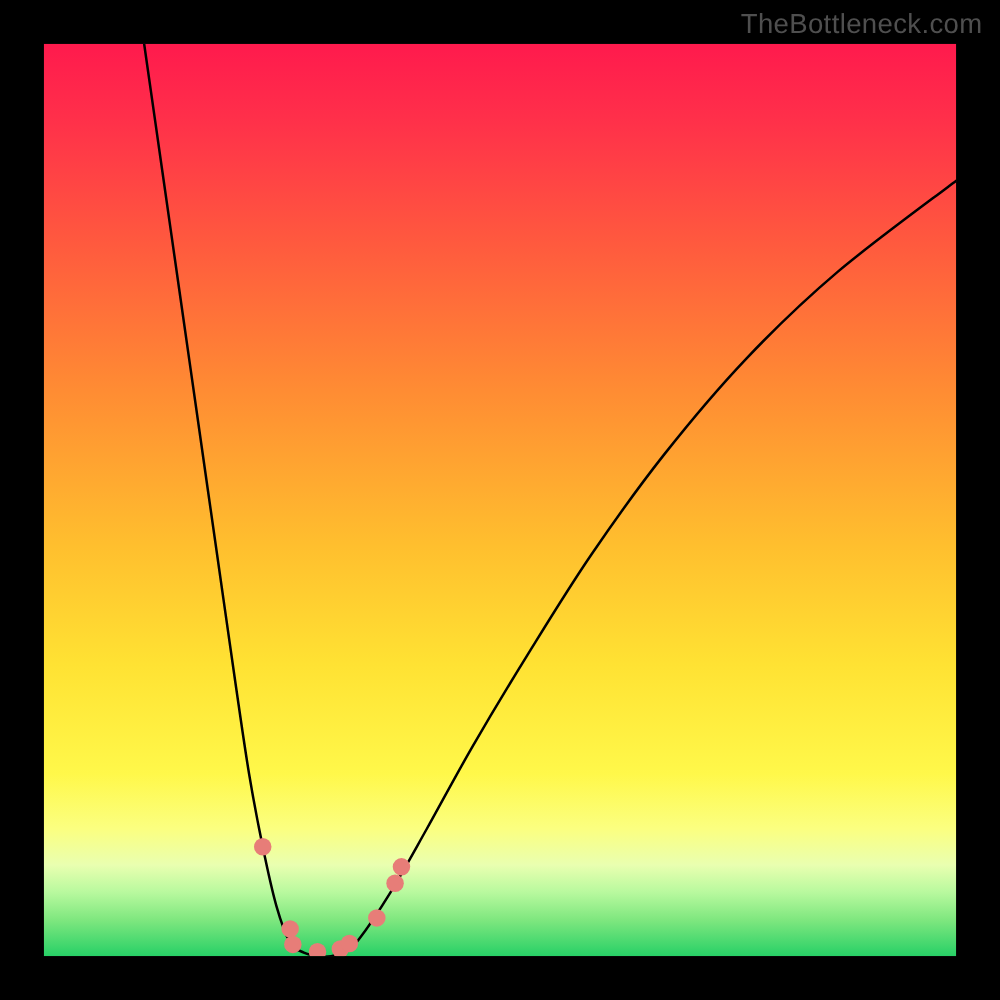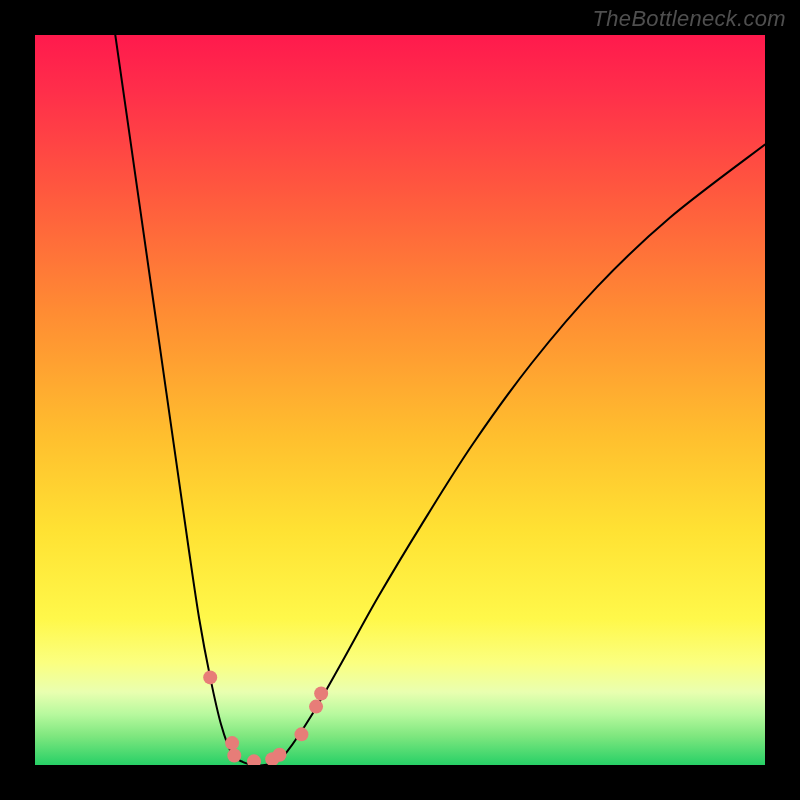--- a/index.html
+++ b/index.html
@@ -59,21 +59,20 @@
   }
   .watermark {
     position: absolute;
     top: 6px;
     right: 14px;
     color: #4f4f4f;
     font-size: 22px;
     font-weight: 500;
     letter-spacing: 0.3px;
     user-select: none;
-    font-style: italic;
   }
 </style>
 </head>
 <body>
 
 <div class="frame">
   <div class="plot">
     <div class="gradient"></div>
     <svg class="curve-svg" viewBox="0 0 730 730" preserveAspectRatio="none">
       <g id="curve-group">

